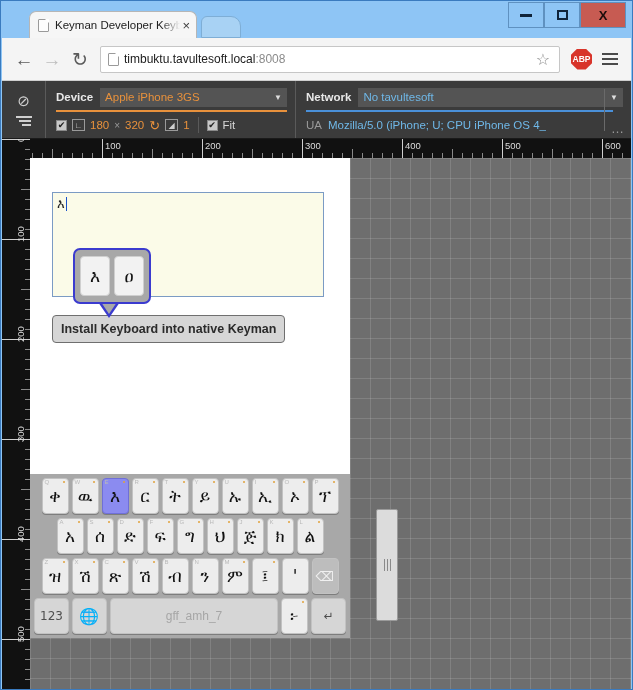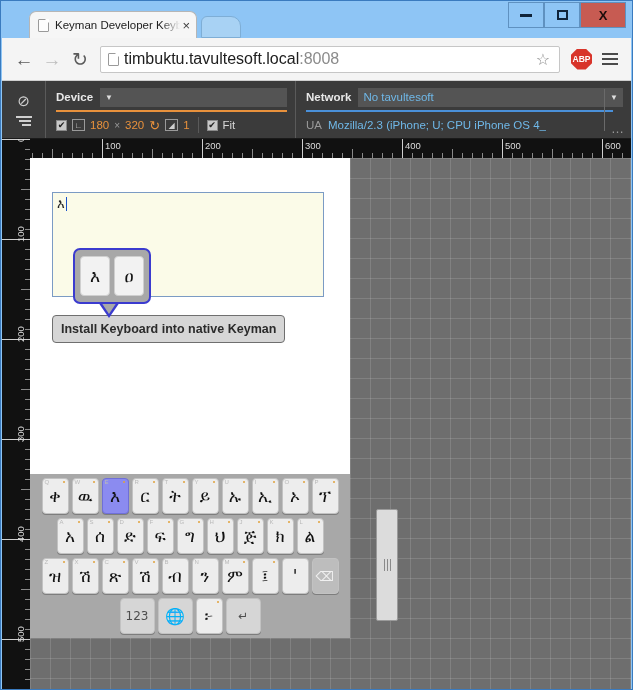--- a/index.html
+++ b/index.html
@@ -92,21 +92,21 @@
   }
   #url-favicon {
     width: 11px; height: 13px; background: #fff;
     border: 1px solid #9a9a9a; border-radius: 1px; position: relative;
     margin: 0 5px 0 3px; flex: 0 0 auto;
   }
   #url-favicon::after {
     content: ""; position: absolute; right: -1px; top: -1px;
     border-left: 4px solid transparent; border-top: 4px solid #ffffff;
   }
-  #url-text { font-size: 16px; color: #202020; flex: 1 1 auto; white-space: nowrap; }
+  #url-text { font-size: 12px; color: #202020; flex: 1 1 auto; white-space: nowrap; }
   #url-text .port { color: #8b8b8b; }
   #star { font-size: 16px; color: #8a8a8a; padding: 0 5px; }
   #abp {
     width: 21px; height: 21px; margin: 0 5px; flex: 0 0 auto;
     background: #d8342a; color: #fff; font-size: 8.5px; font-weight: bold;
     display: flex; align-items: center; justify-content: center;
     clip-path: polygon(30% 0%, 70% 0%, 100% 30%, 100% 70%, 70% 100%, 30% 100%, 0% 70%, 0% 30%);
   }
   #menu-icon { display: flex; flex-direction: column; gap: 3px; padding: 0 5px; }
   #menu-icon i { display: block; width: 16px; height: 2px; background: #4a4a4a; }
@@ -343,20 +343,21 @@
           <i></i>
           <i></i>
           <i></i>
         </span>
     </div>
 
     <div id="dev-device">
       <div class="dev-row1">
         <span class="dev-label">Device</span>
         <span class="dev-select">
+          <span class="val">Apple iPhone 3GS</span>
           <span class="caret">▼</span>
         </span>
       </div>
       <div class="dev-underline"></div>
       <div class="dev-row2">
         <span class="dev-chk">✔</span>
         <span class="dev-sq">∟</span>
         <span class="dev-num">180</span>
         <span class="dev-x">×</span>
         <span class="dev-num">320</span>
@@ -373,21 +374,21 @@
       <div class="dev-row1">
         <span class="dev-label">Network</span>
         <span class="dev-select">
           <span class="val">No tavultesoft</span>
           <span class="caret">▼</span>
         </span>
       </div>
       <div class="dev-underline"></div>
       <div id="ua-row">
         <span id="ua-label">UA</span>
-        <span id="ua-value">Mozilla/2.3 (iPhone; U; CPU iPhone OS 4_</span>
+        <span id="ua-value">Mozilla/5.0 (iPhone; U; CPU iPhone OS 4_</span>
       </div>
       <div id="dev-vsep"></div>
       <div id="dev-more">…</div>
     </div>
   </div>
 
   <div id="hruler">
       <div class="tickmaj" style="left: 0px; width: 1px; height: 19px; bottom: 0px; position: absolute;"></div>
       <div class="ruler-lbl" style="left: 3px; top: 1px;">0</div>
       <div class="tickmin" style="left: 10px; width: 1px; height: 5px; bottom: 0px; position: absolute;"></div>
@@ -679,20 +680,23 @@
               <span>⌫</span>
             </div>
           </div>
         <div class="krow" id="row4">
             <div class="key sp fn w35">
               <span>123</span>
             </div>
             <div class="key sp fn w35">
               <span class="globe-ic">🌐</span>
             </div>
+            <div class="key space sp">
+              <span>gff_amh_7</span>
+            </div>
             <div class="key">
               <span class="dot"></span>
               <span>፦</span>
             </div>
             <div class="key sp fn w35">
               <span>↵</span>
             </div>
           </div>
       </div>
 

